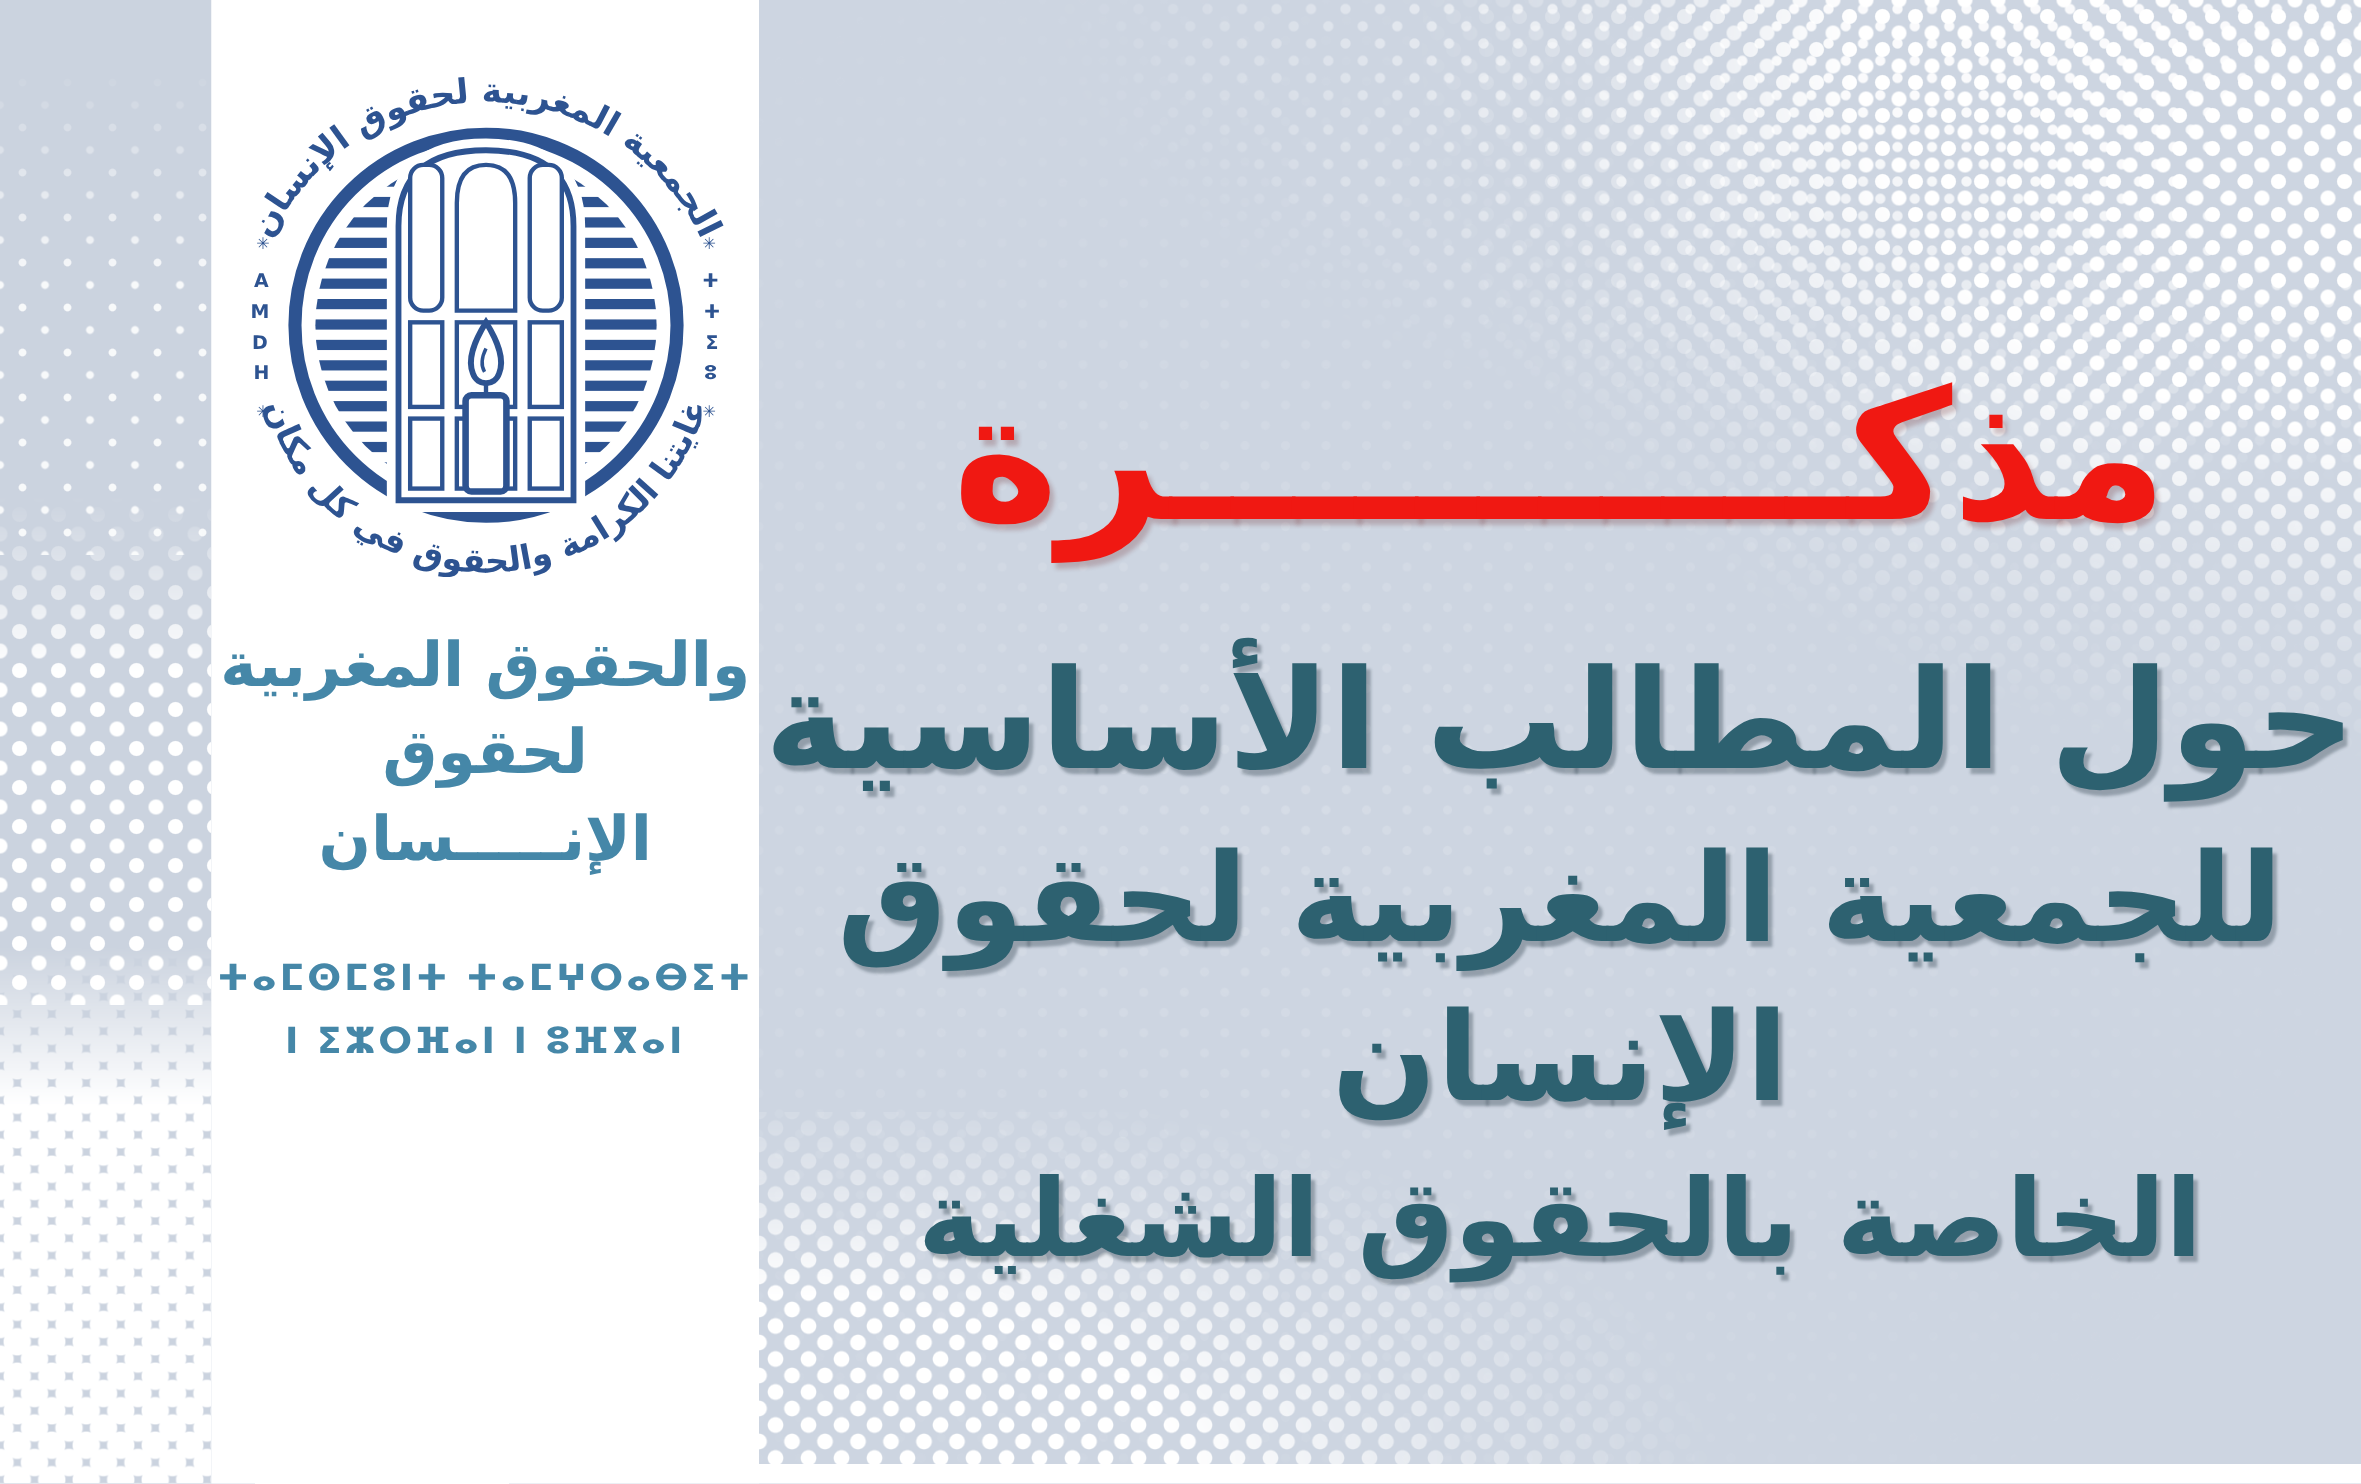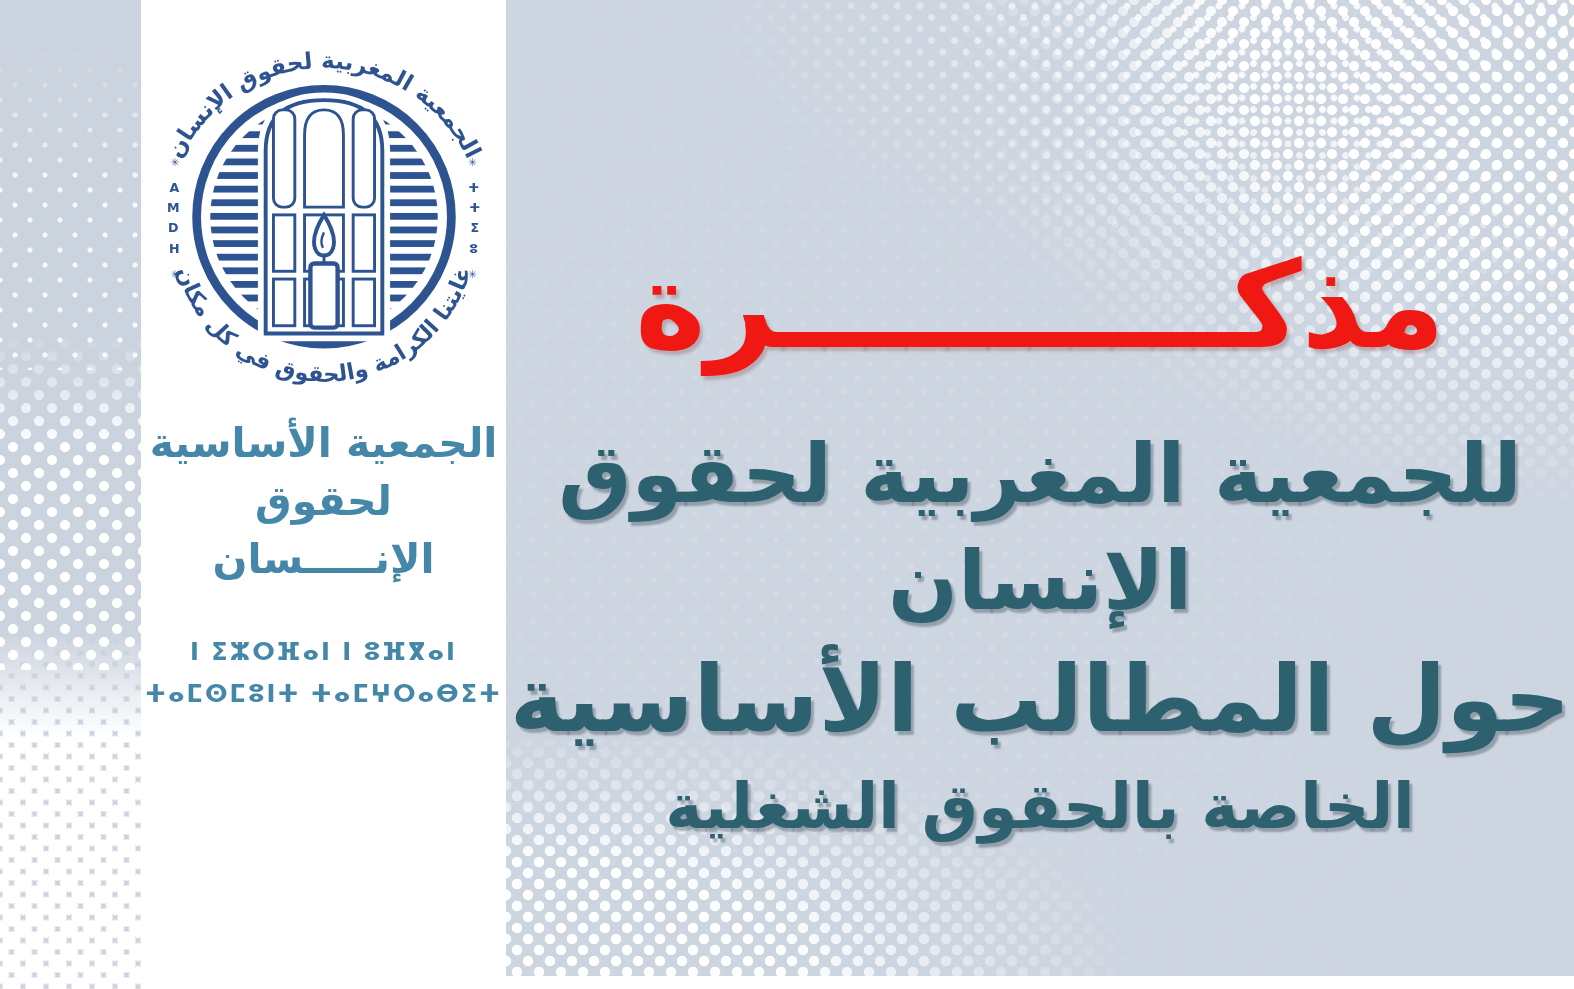--- a/index.html
+++ b/index.html
@@ -108,21 +108,21 @@
     color:var(--title-red,#f01812);
     text-shadow:3px 4px 3px rgba(100,20,20,.22);
   }
   .sub{
     direction:rtl;margin:6px 0;font-weight:bold;
     color:var(--title-teal,#2d6170);
     text-shadow:3px 4px 2px rgba(25,45,55,.32);
   }
   .sub-1{font-size:92px;line-height:1.3;}
   .sub-2{font-size:82px;line-height:1.3;}
-  .sub-3{font-size:63px;line-height:1.3;}
+  .sub-3{font-size:72px;line-height:1.3;}
 </style>
 </head>
 <body>
 
 <aside class="left-strip">
   <div class="strip-band a"></div>
   <div class="strip-band b"></div>
   <div class="strip-band c"></div>
 </aside>
 
@@ -205,38 +205,38 @@
         <text x="334" y="160" font-size="13">ⵜ</text>
         <text x="335" y="181" font-size="13">ⵜ</text>
         <text x="335" y="202" font-size="13">ⵉ</text>
         <text x="334" y="223" font-size="13">ⵓ</text>
         <text x="333" y="249" font-size="11">✳</text>
       </g>
     </svg>
   </div>
 
   <div class="name-arabic">
-    <div>الجمعية الأساسية</div>
+    <div>والحقوق المغربية</div>
     <div>لحقوق الإنـــــسان</div>
   </div>
 
   <div class="name-tifinagh">
+    <div>ⵜⴰⵎⵙⵎⵓⵏⵜ ⵜⴰⵎⵖⵔⴰⴱⵉⵜ</div>
     <div>ⵏ ⵉⵣⵔⴼⴰⵏ ⵏ ⵓⴼⴳⴰⵏ</div>
-    <div>ⵜⴰⵎⵙⵎⵓⵏⵜ ⵜⴰⵎⵖⵔⴰⴱⵉⵜ</div>
   </div>
 
   <div class="name-french">
   </div>
 </section>
 
 <main class="main-panel">
   <div class="dots dots-tr-a"></div>
   <div class="dots dots-tr-b"></div>
   <div class="dots dots-bl"></div>
   <div class="dots dots-faint"></div>
 
   <div class="titles">
     <h1 class="title-red">مذكـــــــــــرة</h1>
+    <h2 class="sub sub-1">حول المطالب الأساسية</h2>
     <h2 class="sub sub-2">للجمعية المغربية لحقوق الإنسان</h2>
-    <h2 class="sub sub-1">حول المطالب الأساسية</h2>
     <h2 class="sub sub-3">الخاصة بالحقوق الشغلية</h2>
   </div>
 </main>
 
 </body></html>

